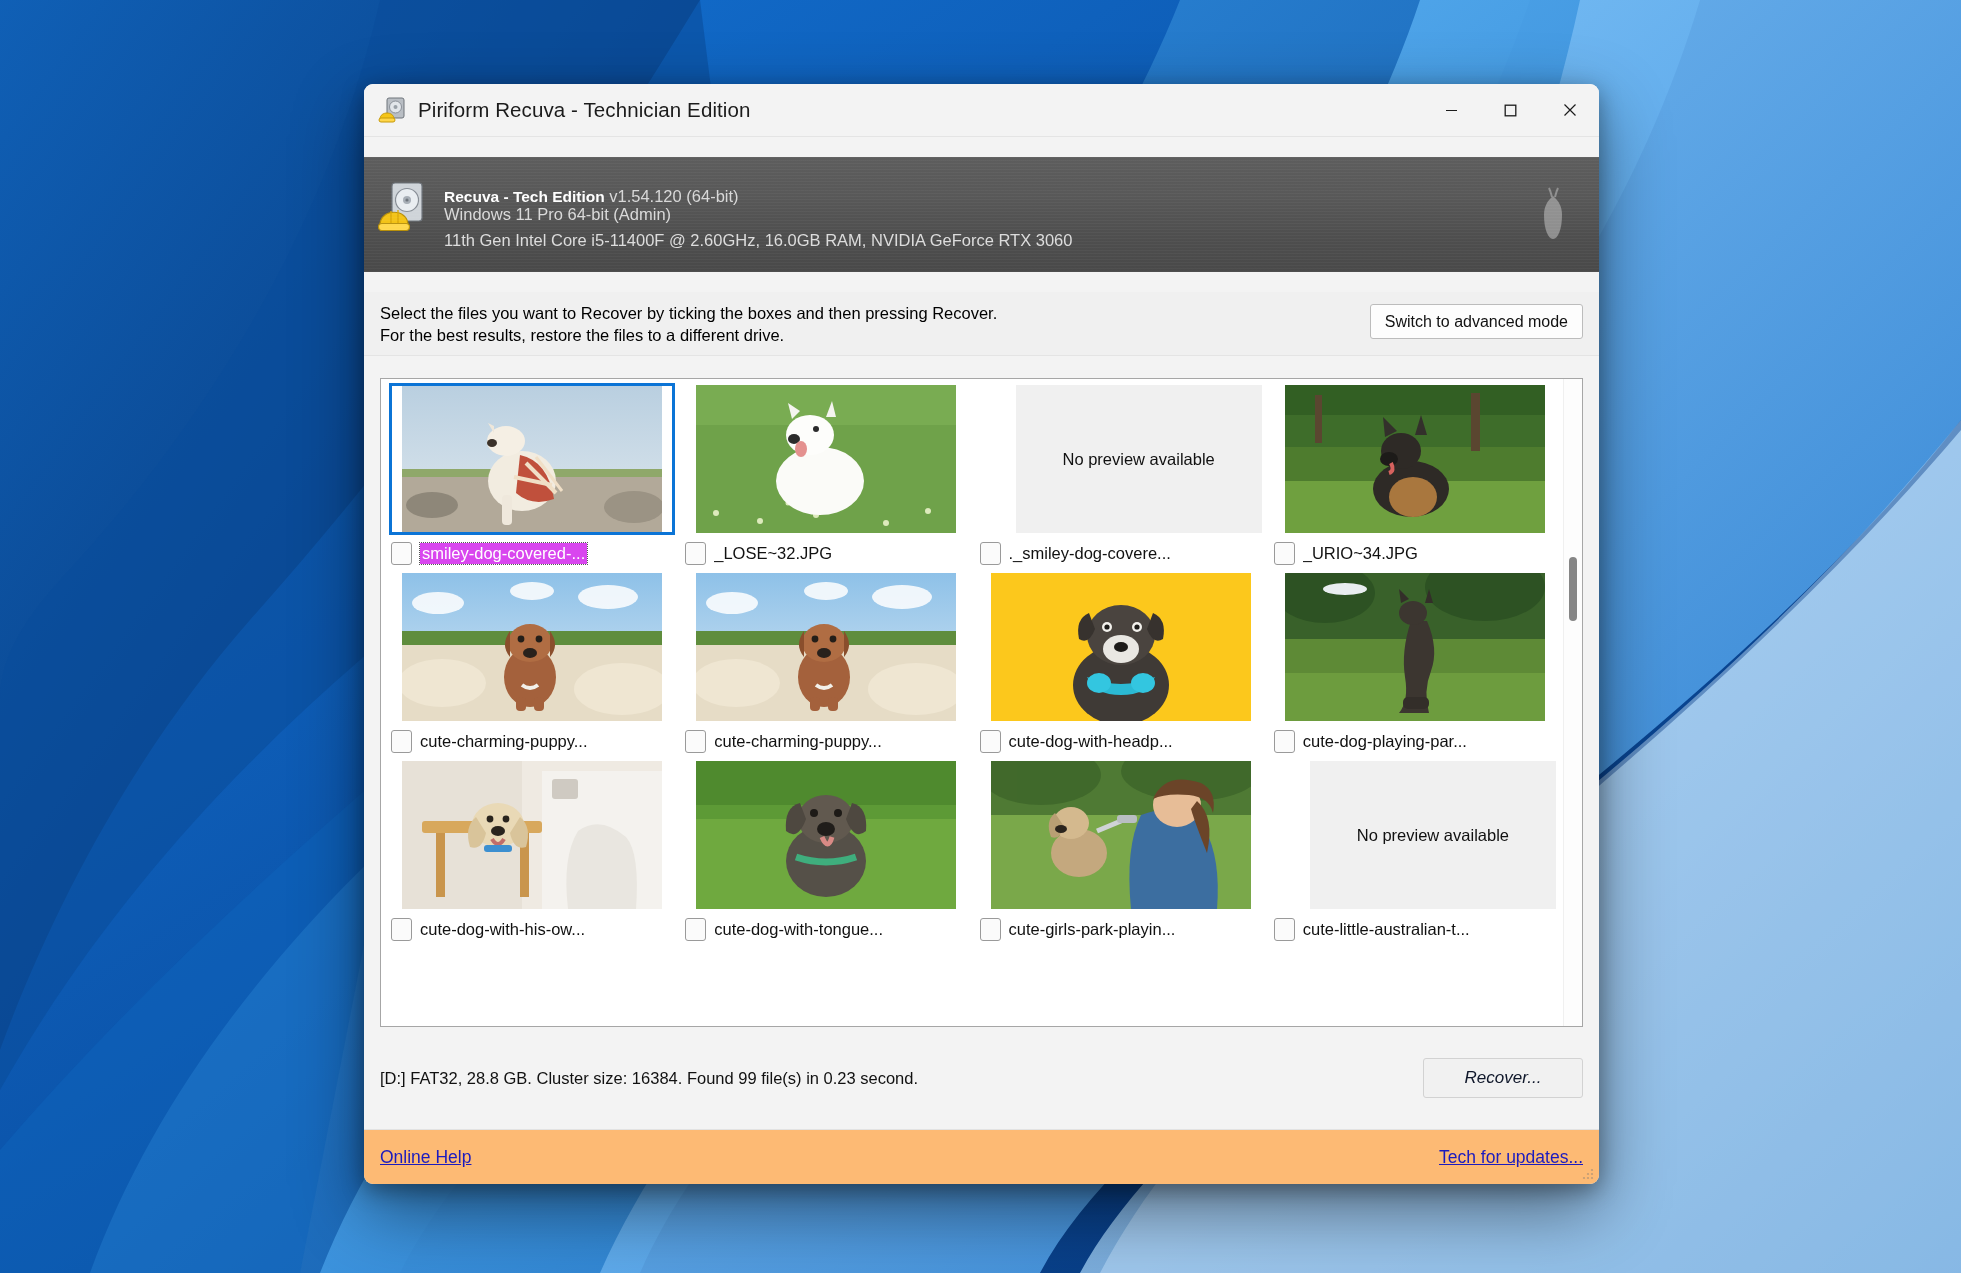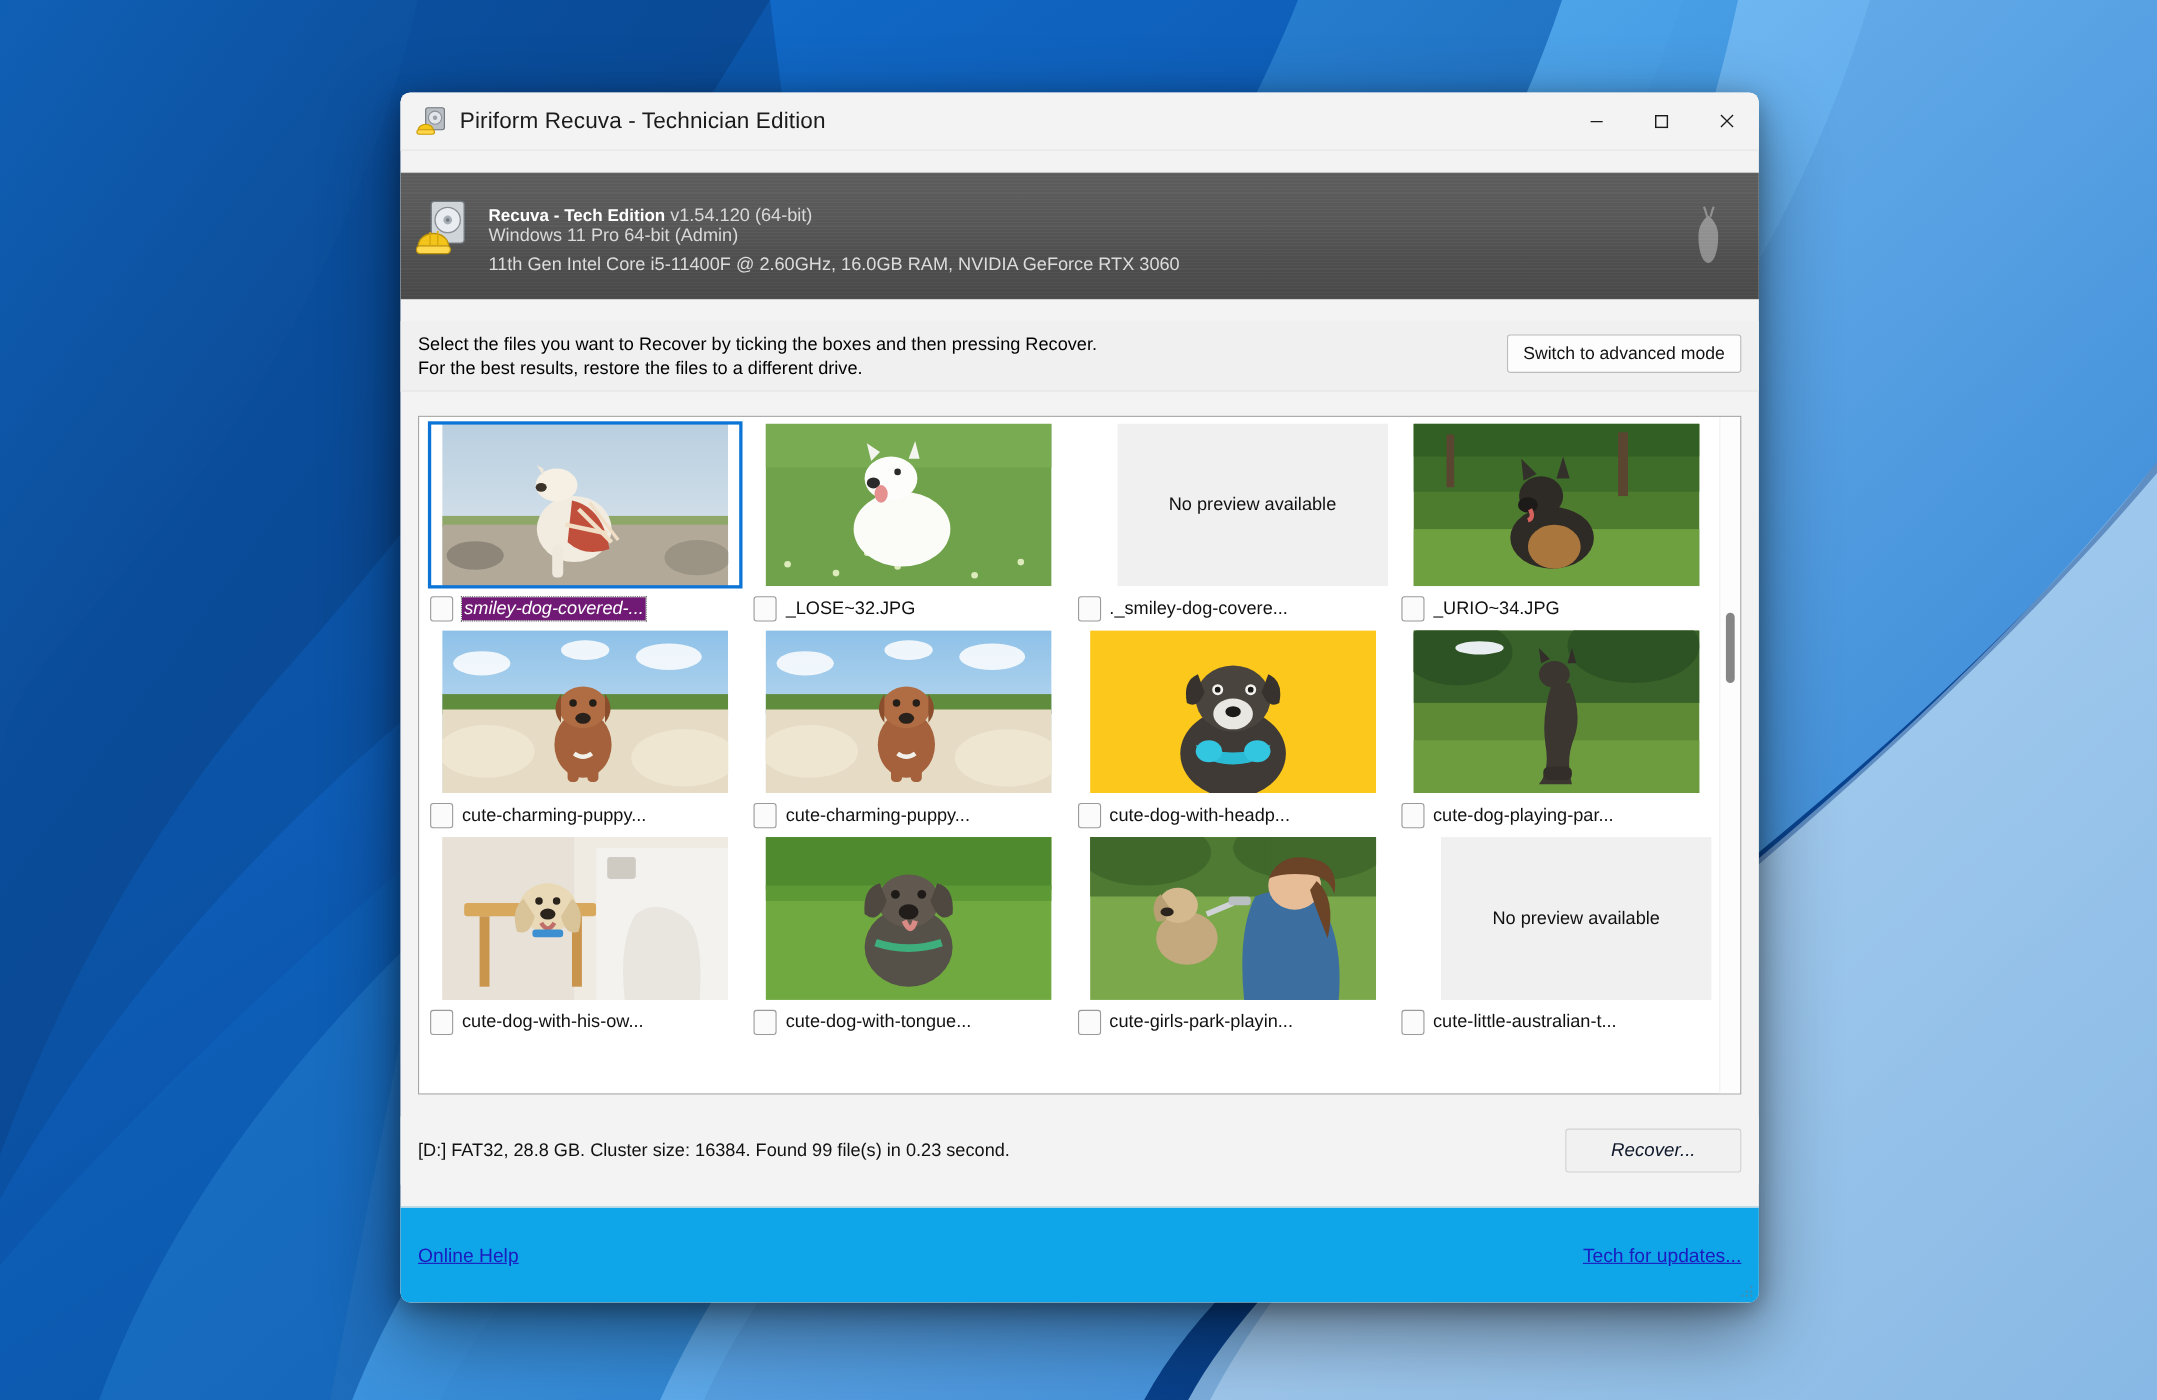--- a/index.html
+++ b/index.html
@@ -94,21 +94,21 @@
     width:100%;height:100%;background:#f0f0f0;display:flex;align-items:center;justify-content:center;
     font-size:16.5px;color:#111;margin-left:36px;
   }
   .tilefoot{display:flex;align-items:center;height:34px;margin-top:3px;gap:8px;}
   .cbox{
     width:19px;height:21px;flex:0 0 19px;border:1px solid #9a9a9a;border-radius:3px;background:#fbfbfb;
   }
   .fname{
     font-size:16.5px;color:#111;white-space:nowrap;overflow:hidden;text-overflow:clip;
   }
-  .fname.sel{background:#701a75;color:#fff;outline:1px dotted #555;padding:1px 2px;font-style:italic;}
+  .fname.sel{background:#d946ef;color:#fff;outline:1px dotted #555;padding:1px 2px;}
 
   
   #vscroll{
     position:absolute;right:0;top:0;width:18px;bottom:0;background:#fdfdfd;border-left:1px solid #f0f0f0;
   }
   #vthumb{
     position:absolute;left:5px;width:8px;top:178px;height:64px;background:#868686;border-radius:4px;
   }
 
   
@@ -118,22 +118,22 @@
   #statusText{font-size:16.5px;color:#111;}
   #recoverBtn{
     position:absolute;right:16px;top:11px;width:158px;height:38px;
     background:#f1f1f1;border:1px solid #d2d2d2;border-radius:3px;
     display:flex;align-items:center;justify-content:center;
     font-size:17px;color:#0f172a;font-style:italic;
   }
 
   
   #footer{
-    flex:0 0 54px;border-top:1px solid #e2e2e2;background:#0ea5e9;
-    display:flex;align-items:center;padding:16px 16px;position:relative;
+    flex:0 0 54px;border-top:1px solid #e2e2e2;background:#fdba74;
+    display:flex;align-items:center;padding:0 16px;position:relative;
   }
   .flink{font-size:17.5px;color:#1b1bbf;text-decoration:underline;cursor:pointer;}
   #footer .fspacer{flex:1;}
   #grip{
     position:absolute;right:4px;bottom:3px;width:14px;height:14px;opacity:.45;
   }
 </style>
 </head>
 <body>
 

